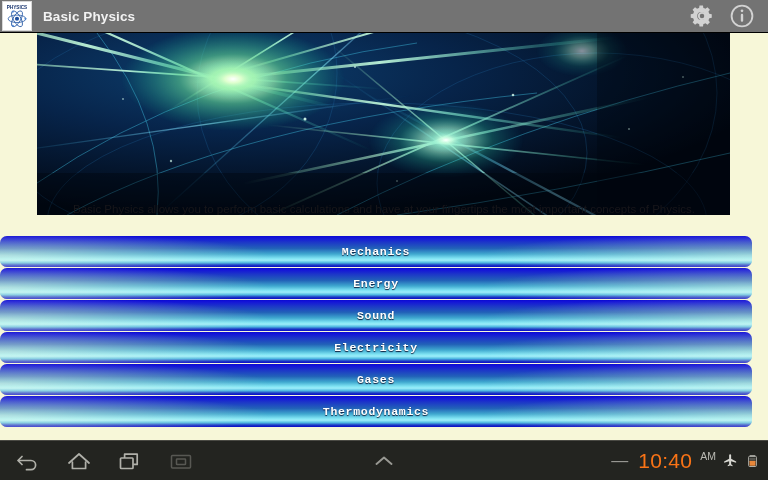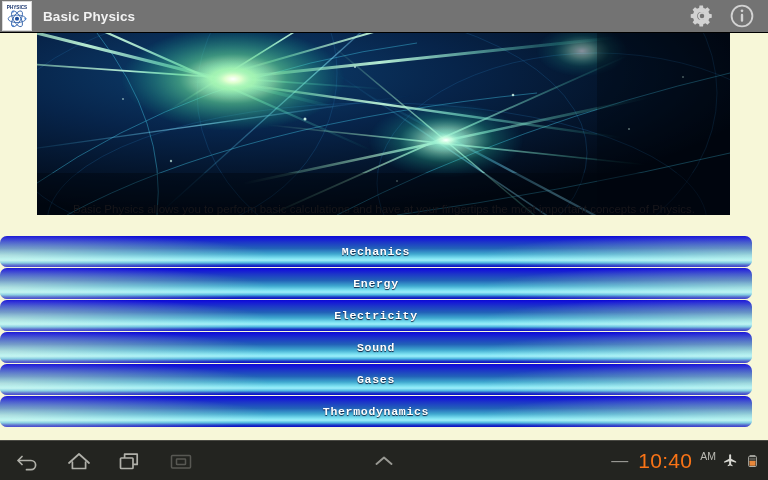--- a/index.html
+++ b/index.html
@@ -298,24 +298,24 @@
   <div id="description">Basic Physics allows you to perform basic calculations and have at your fingertips the most important concepts of Physics.</div>
 
   <div id="menu">
     <button class="menu-btn">
       <span>Mechanics</span>
     </button>
     <button class="menu-btn">
       <span>Energy</span>
     </button>
     <button class="menu-btn">
+      <span>Sound</span>
+    </button>
+    <button class="menu-btn">
       <span>Electricity</span>
-    </button>
-    <button class="menu-btn">
-      <span>Sound</span>
     </button>
     <button class="menu-btn">
       <span>Gases</span>
     </button>
     <button class="menu-btn">
       <span>Thermodynamics</span>
     </button>
   </div>
 
   <div id="navbar">

